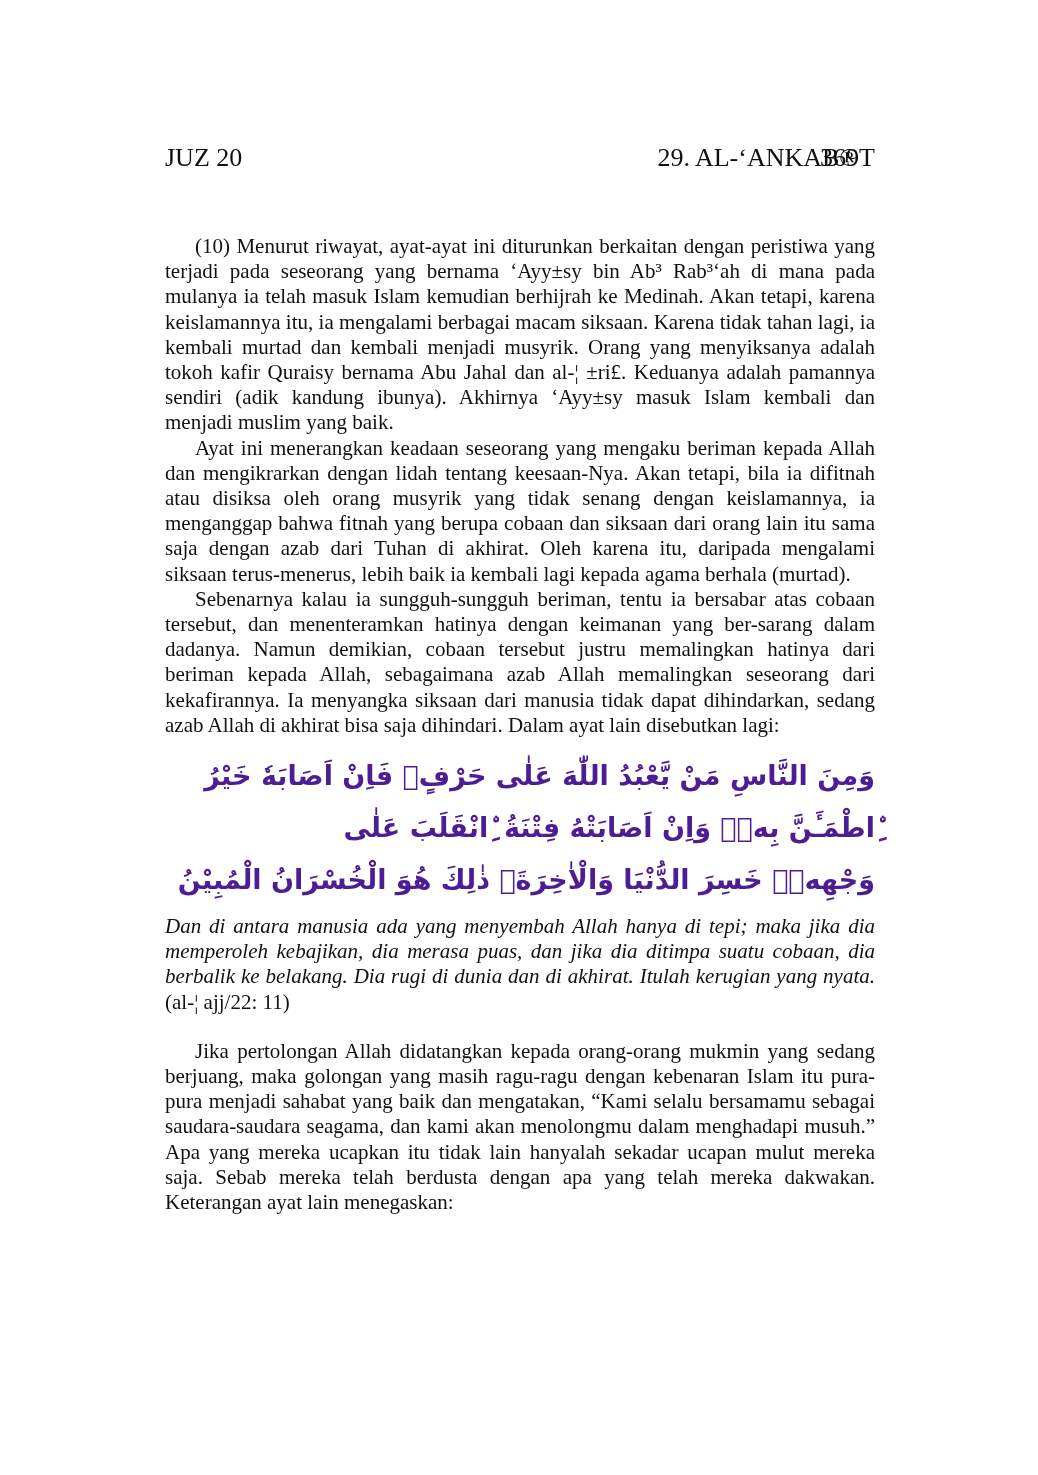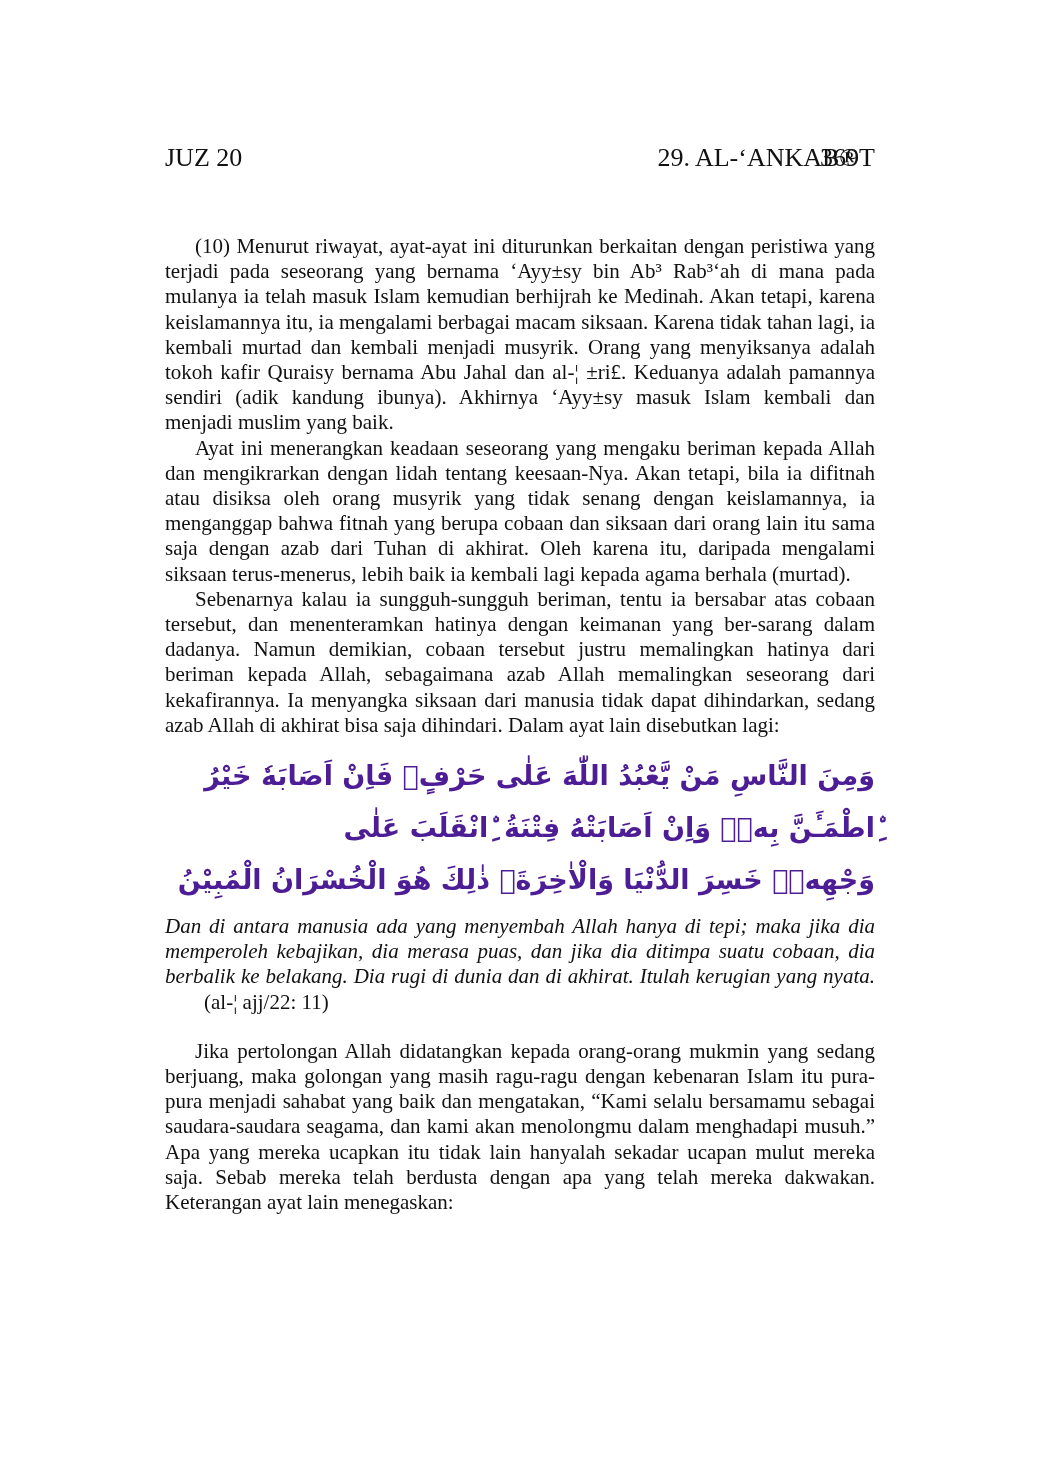--- a/index.html
+++ b/index.html
@@ -9,21 +9,21 @@
       font-size: 26px; }
     .header .left { position: absolute; left: 0; top: 0; }
     .header .center { position: absolute; left: 8px; right: 0; top: 0; text-align: right; }
     .header .right { position: absolute; right: 16px; top: 0; }
     .content { position: absolute; top: 234px; left: 165px; width: 710px; font-size: 21px; line-height: 25.2px; }
     .section-title { font-weight: bold; font-size: 21px; margin: 0; line-height: 26px; }
     p { margin: 0; text-align: justify; text-indent: 30px; }
     .arabic { direction: rtl; text-align: right; font-family: "DejaVu Sans", sans-serif; font-weight: bold;
       font-size: 27px; line-height: 52px; margin: 12px 0 8px 0; color: #4c1d95; }
     .translation { font-style: italic; text-align: justify; text-indent: 0; margin-top: 6px; }
-    .translation .ref { font-style: normal; margin-left: 39px; }
+    .translation .ref { font-style: normal; }
     .spacer { height: 24px; }
   </style>
 </head>
 <body>
 
 <div class="header">
   <span class="left">JUZ 20</span>
   <span class="center">29. AL-‘ANKAB®T</span>
   <span class="right">369</span>
 </div>

